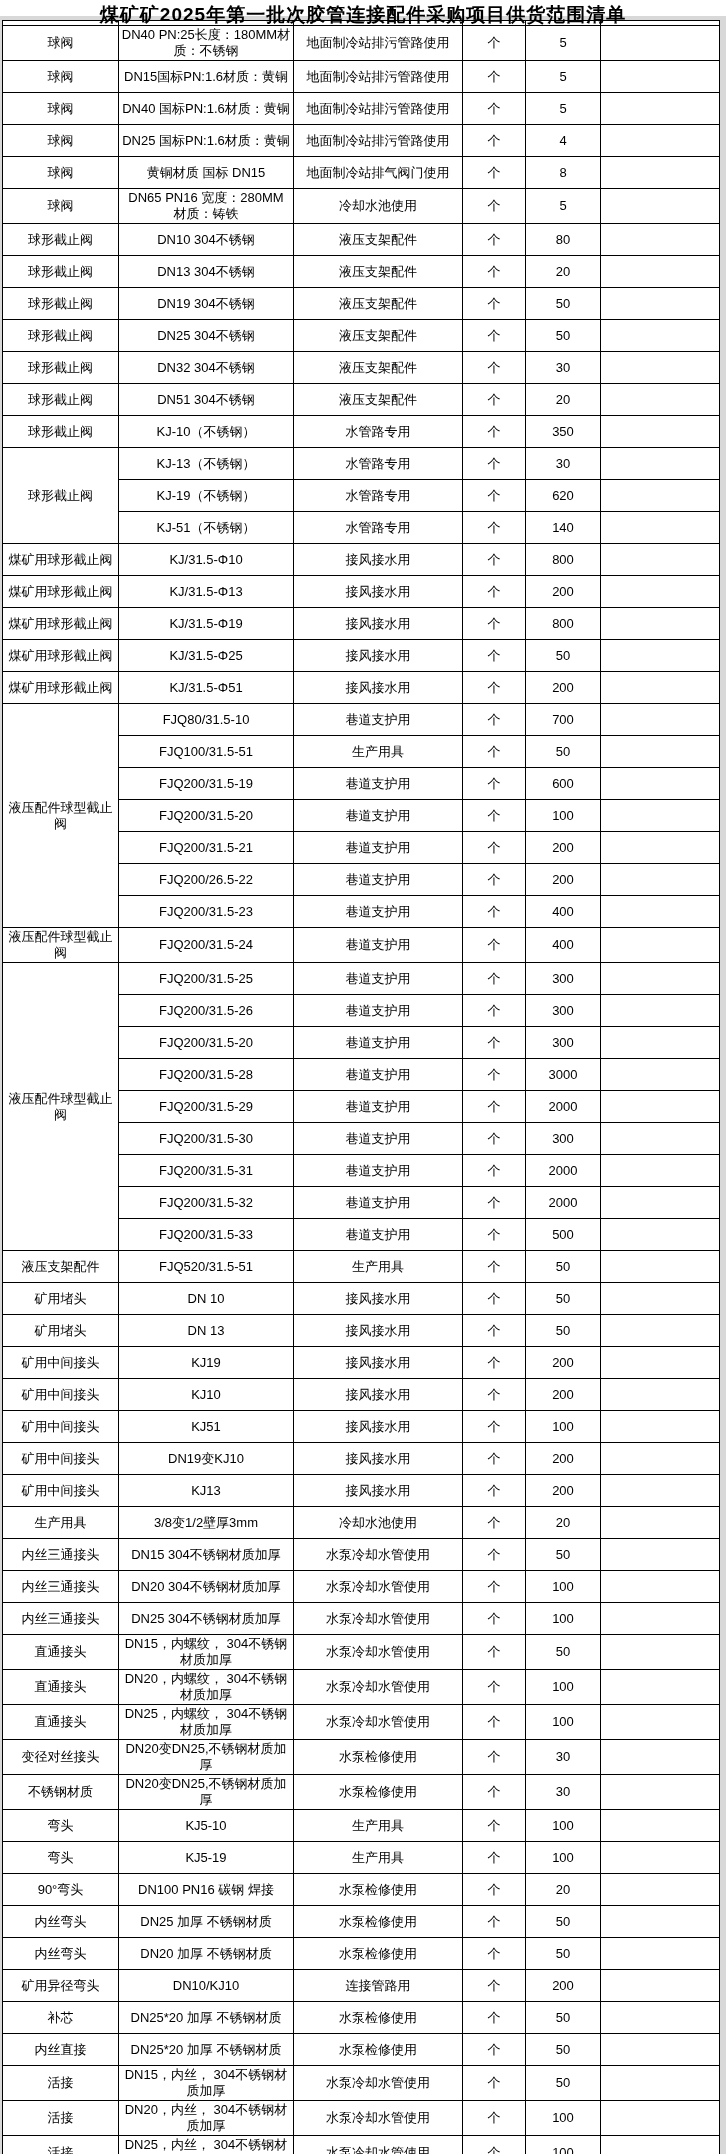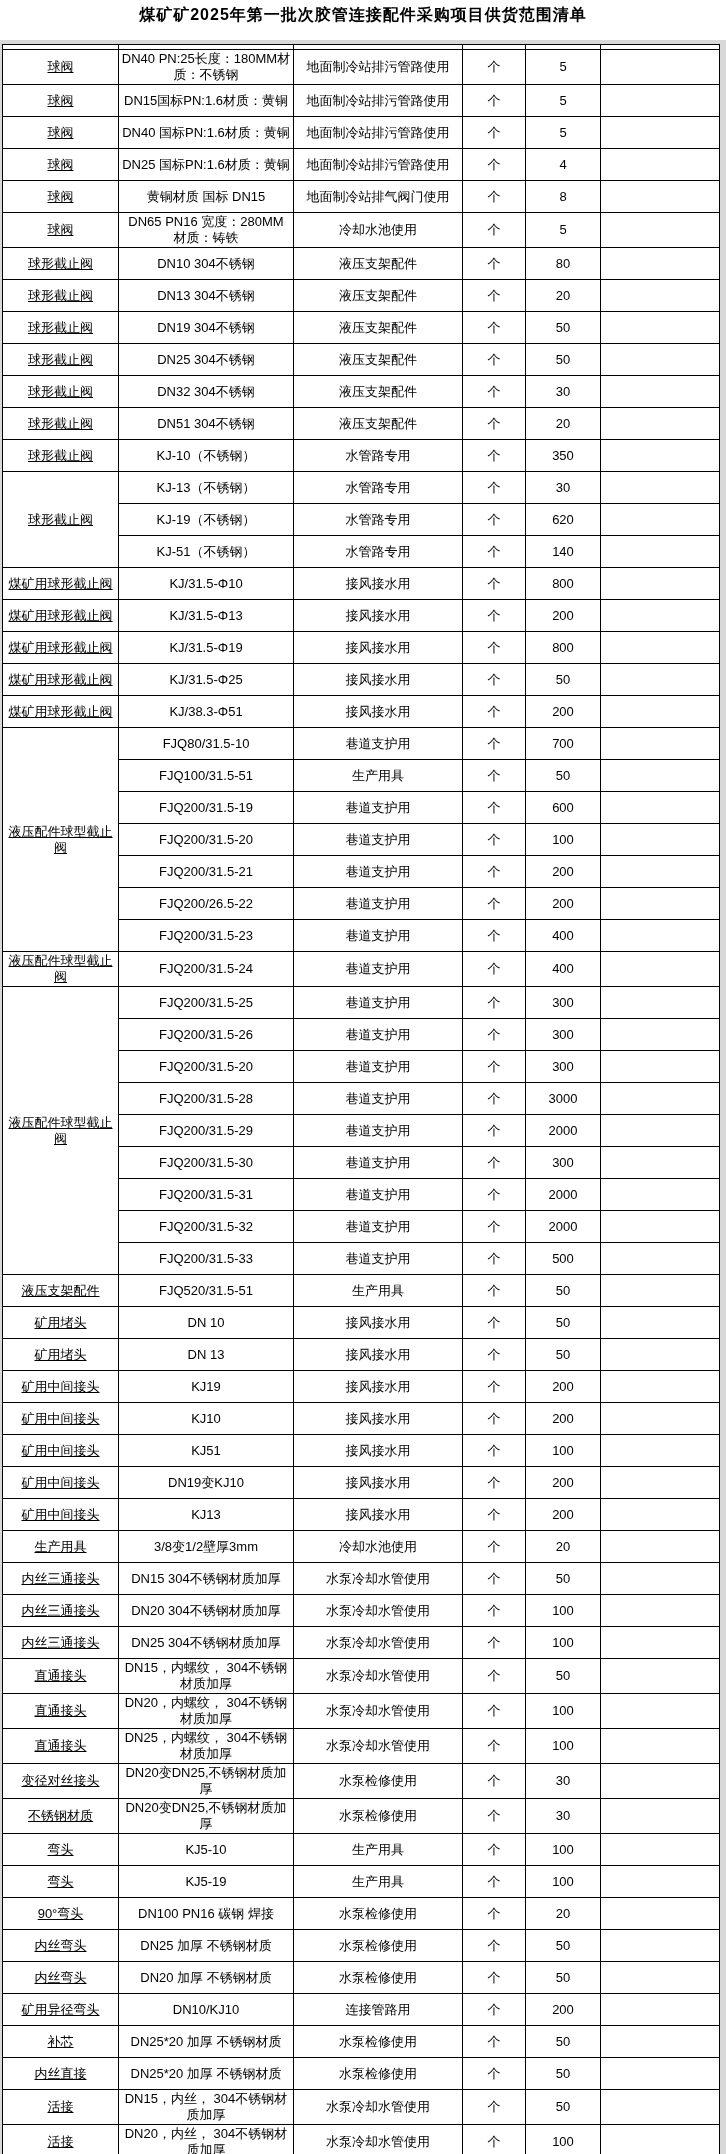--- a/index.html
+++ b/index.html
@@ -1,39 +1,39 @@
 <!DOCTYPE html>
 <html><head>
 <meta charset="utf-8">
 <style>
   html,body{margin:0;padding:0;}
   body{
     width:726px;height:2154px;overflow:hidden;background:#ffffff;
     font-family:"Liberation Sans", sans-serif;color:#000;
   }
   .title{
-    height:40px;line-height:30px;text-align:center;
-    font-size:16px;font-weight:bold;letter-spacing:1px;white-space:nowrap;
+    height:16px;line-height:30px;text-align:center;
+    font-size:19px;font-weight:bold;letter-spacing:1px;white-space:nowrap;
   }
   .table-frame{
     background:#d8d8d8;
     padding:4px 7px 0 2px;
   }
   table.supply{
     width:717px;border-collapse:collapse;table-layout:fixed;background:#fff;
   }
   table.supply td{
     border:1px solid #000;
     text-align:center;vertical-align:middle;
     font-size:13px;line-height:16px;
     padding:1px 2px;height:29px;
     word-break:break-all;overflow:hidden;
   }
   table.supply tr.clip td{height:4px;padding:0;border-bottom:1px solid #000;}
-  td.c-item{font-size:13px;text-decoration:underline;}
+  td.c-item{font-size:13px;}
   td.c-qty{font-size:14px;}
 </style>
 </head>
 <body>
 
 <div class="title">煤矿矿2025年第一批次胶管连接配件采购项目供货范围清单</div>
 
 <div class="table-frame">
   <table class="supply">
     <colgroup>
@@ -206,21 +206,21 @@
         <tr>
           <td class="c-item">煤矿用球形截止阀</td>
           <td class="c-spec">KJ/31.5-Φ25</td>
           <td class="c-use">接风接水用</td>
           <td class="c-unit">个</td>
           <td class="c-qty">50</td>
           <td class="c-remark"></td>
         </tr>
         <tr>
           <td class="c-item">煤矿用球形截止阀</td>
-          <td class="c-spec">KJ/38.3-Φ51</td>
+          <td class="c-spec">KJ/31.5-Φ51</td>
           <td class="c-use">接风接水用</td>
           <td class="c-unit">个</td>
           <td class="c-qty">200</td>
           <td class="c-remark"></td>
         </tr>
         <tr>
           <td class="c-item" rowspan="7">液压配件球型截止阀</td>
           <td class="c-spec">FJQ80/31.5-10</td>
           <td class="c-use">巷道支护用</td>
           <td class="c-unit">个</td>

